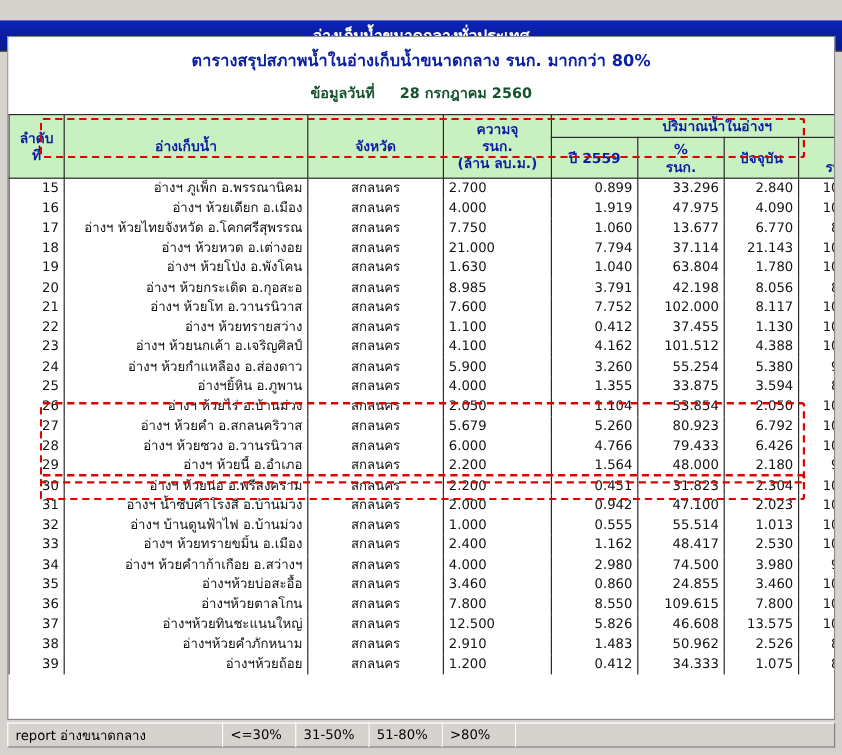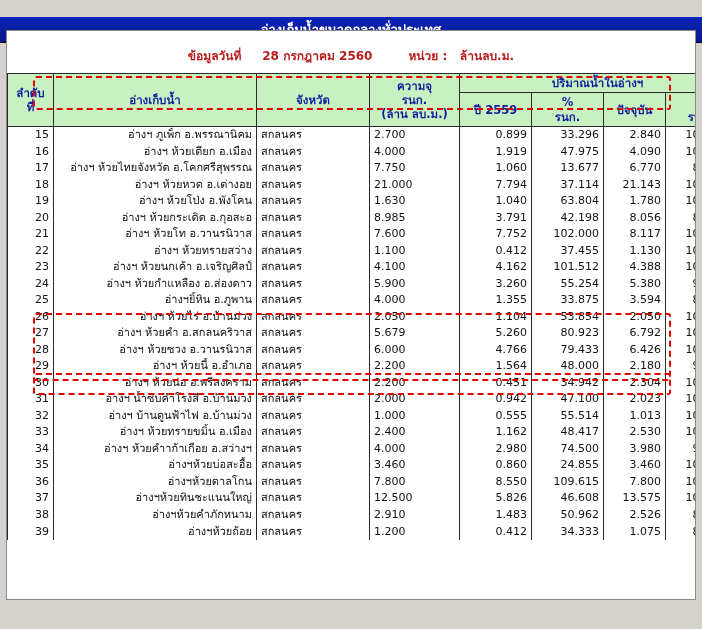--- a/index.html
+++ b/index.html
@@ -41,21 +41,21 @@
     background: #fff;
   }
   .rh-title {
     color: #0b1fa0;
     font-weight: bold;
     font-size: 13.5px;
     letter-spacing: .1px;
   }
   .rh-sub {
     margin-top: 7px;
-    color: #b91c1c;
+    color: #14532d;
     font-weight: bold;
     font-size: 12px;
     display: flex;
     justify-content: center;
     gap: 36px;
     padding-bottom: 8px;
   }
   .rh-sub span.lbl { font-weight: bold; }
 
   table.grid {
@@ -80,21 +80,21 @@
     padding: 1px 4px;
     line-height: 1.32;
     color: #111;
     font-size: 11px;
     white-space: nowrap;
     overflow: hidden;
   }
   table.grid tr.row td { background: #ffffff; }
   td.c-no { text-align: right; padding-right: 5px; font-weight: normal; }
   td.c-res { text-align: right; padding-left: 4px; }
-  td.c-prov { text-align: left; padding-left: 8px; }
+  td.c-prov { text-align: center; padding-left: 8px; }
   td.num { padding-right: 14px; }
   td.num2 { text-align: right; padding-right: 12px; }
 
   
   .hl-wrap { position: relative; }
 
   
   .hl {
     position: absolute;
     border: 2px dashed #e00000;
@@ -130,30 +130,26 @@
 
 <div id="app">
 
   <div class="titlebar">
     <span>อ่างเก็บน้ำขนาดกลางทั่วประเทศ</span>
   </div>
 
   <div class="sheet">
 
     <div class="report-head">
+      <div class="rh-title">ตารางสรุปสภาพน้ำในอ่างเก็บน้ำขนาดกลาง รนก. มากกว่า 80%</div>
       <div class="rh-sub">
         <span>
           <span class="lbl">ข้อมูลวันที่</span>
           &nbsp;&nbsp;&nbsp;
           <span>28 กรกฎาคม 2560</span>
-        </span>
-        <span>
-          <span class="lbl">หน่วย :</span>
-          &nbsp;
-          <span>ล้านลบ.ม.</span>
         </span>
       </div>
     </div>
 
     <div class="hl-wrap">
       <table class="grid">
         <colgroup>
           <col style="width:46px">
           <col style="width:203px">
           <col style="width:113px">
@@ -341,21 +337,21 @@
               <td class="num2">48.000</td>
               <td class="num2">2.180</td>
               <td class="num2">99.090</td>
             </tr>
             <tr class="row">
               <td class="c-no">30</td>
               <td class="c-res">อ่างฯ ห้วยน่อ อ.พรีสงคราม</td>
               <td class="c-prov">สกลนคร</td>
               <td class="num">2.200</td>
               <td class="num2">0.451</td>
-              <td class="num2">34.942</td>
+              <td class="num2">31.823</td>
               <td class="num2">2.304</td>
               <td class="num2">104.727</td>
             </tr>
             <tr class="row">
               <td class="c-no">31</td>
               <td class="c-res">อ่างฯ น้ำซับคำโรงสี อ.บ้านม่วง</td>
               <td class="c-prov">สกลนคร</td>
               <td class="num">2.000</td>
               <td class="num2">0.942</td>
               <td class="num2">47.100</td>
@@ -444,14 +440,22 @@
             </tr>
           </tbody>
       </table>
 
       <div class="hl" style="left:26px; top:3px; width:638px; height:34px;"></div>
       <div class="hl" style="left:26px; top:240px; width:638px; height:68px;"></div>
       <div class="hl" style="left:26px; top:300px; width:638px; height:22px;"></div>
     </div>
   </div>
 
+  <div class="statusbar">
+    <div class="sb-cell sb-main">report อ่างขนาดกลาง</div>
+    <div class="sb-cell sb-k">&lt;=30%</div>
+    <div class="sb-cell sb-k">31-50%</div>
+    <div class="sb-cell sb-k">51-80%</div>
+    <div class="sb-cell sb-k">&gt;80%</div>
+    <div class="scroll-rest"></div>
+  </div>
 
 </div>
 
 </body></html>

